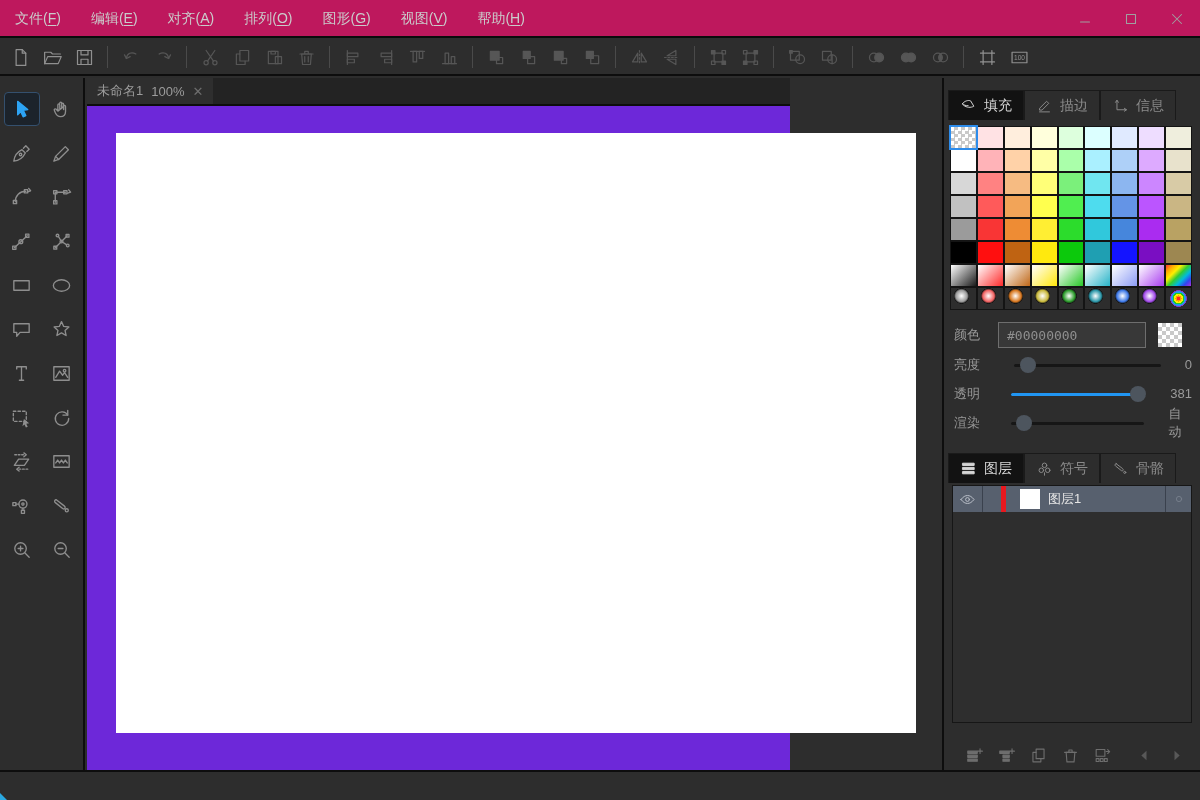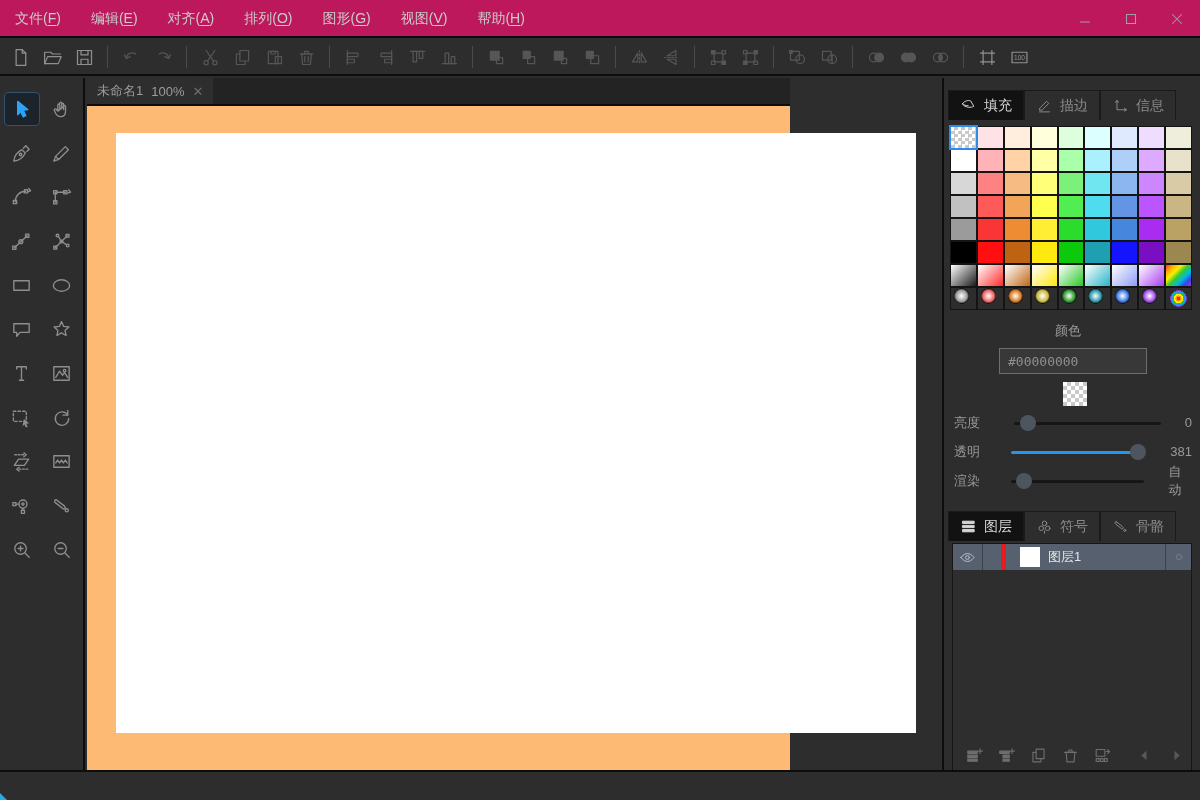--- a/index.html
+++ b/index.html
@@ -32,21 +32,21 @@
   
   #toolpanel { position:absolute; left:0; top:78px; width:85px; height:692px;
     background:#2d2d2d; border-right:2px solid #0d0d0d;
     display:grid; grid-template-columns:40px 40px; justify-content:center;
     align-content:start; padding-top:14px; row-gap:10px; }
   .tool { width:36px; height:34px; margin:0 2px; display:flex; align-items:center; justify-content:center;
     color:#8e8e8e; border:1px solid transparent; border-radius:4px; }
   .tool.active { background:#1c232b; border-color:#34506e; }
 
   
-  #canvasarea { position:absolute; left:87px; top:78px; width:703px; height:692px; background:#fdba74; }
+  #canvasarea { position:absolute; left:87px; top:78px; width:703px; height:692px; background:#6d28d9; }
   #tabstrip { position:absolute; left:0; top:0; width:100%; height:28px;
     background:#232323; border-bottom:2px solid #0d0d0d; display:flex; }
   .doc-tab { display:flex; align-items:center; gap:8px; padding:0 10px; background:#2e2e2e; color:#9c9c9c; font-size:13px; }
   .doc-tab .close { color:#6e6e6e; font-size:13px; }
   #canvas { position:absolute; left:29px; top:55px; width:800px; height:600px; background:#ffffff; }
 
   
   #rightpanel { position:absolute; right:0; top:78px; width:258px; height:692px;
     background:#2d2d2d; border-left:2px solid #0d0d0d; }
   .ptabs { display:flex; height:30px; margin-top:12px; padding-left:4px; }
@@ -57,21 +57,21 @@
 
   
   #palette { margin:0 8px 0 6px; display:grid; grid-template-columns:repeat(9,1fr);
     grid-auto-rows:21px; gap:2px; background:#141414; border:1px solid #141414; }
   .swatch { width:100%; height:100%; }
   .swatch.sel { outline:2px solid #2d8ceb; outline-offset:0; position:relative; z-index:2; }
   .checker { background-image:conic-gradient(#c9c9c9 0 25%, #ffffff 0 50%, #c9c9c9 0 75%, #ffffff 0);
     background-size:8px 8px; }
 
   
-  #colorrow { display:flex; align-items:center; margin:12px 8px 2px 10px; gap:8px;flex-direction:column; }
+  #colorrow { display:flex; align-items:center; margin:12px 8px 2px 10px; gap:8px; }
   #colorrow .lbl { width:36px; color:#9a9a9a; font-size:13px; }
   #colorhex { width:148px; height:26px; background:#383838; border:1px solid #6e6e6e;
     color:#8f8f8f; font-family:"DejaVu Sans Mono", monospace; font-size:13px; padding:0 8px; }
   #colorswatch { width:24px; height:24px; margin-left:4px; }
   .slider-row { display:flex; align-items:center; margin:0 8px 0 10px; height:29px; gap:24px; }
   .slider-row .lbl { width:36px; color:#9a9a9a; font-size:13px; }
   .track { position:relative; width:148px; height:16px; }
   .track .bar { position:absolute; left:0; right:0; top:7px; height:3px; background:#161616; border-radius:2px; }
   .track .fill { position:absolute; left:0; top:7px; height:3px; background:#2196f3; border-radius:2px; }
   .track .thumb { position:absolute; top:0; width:16px; height:16px; border-radius:50%; background:#4d555e; }

